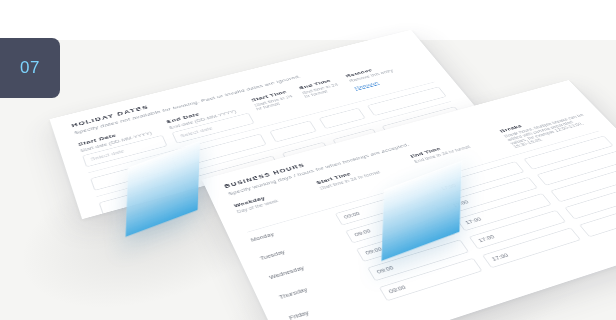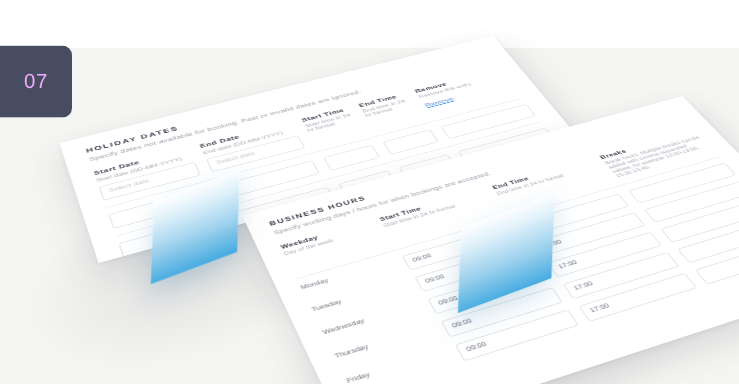--- a/index.html
+++ b/index.html
@@ -25,21 +25,21 @@
     left:210px;top:200px;width:420px;height:170px;
     background:radial-gradient(ellipse at 50% 50%, rgba(120,120,120,.13) 0%, rgba(120,120,120,0) 70%);
     transform:rotate(-19deg);
   }
 
   
   #step-badge{
     position:absolute;left:0;top:38px;width:60px;height:60px;
     background:#474c60;border-radius:0 8px 8px 0;
     display:flex;align-items:center;justify-content:center;
-    color:#f0abfc;font-size:17px;letter-spacing:.5px;font-weight:400;
+    color:#7dd3fc;font-size:17px;letter-spacing:.5px;font-weight:400;
   }
 
   
   #scene{position:absolute;left:0;top:0;width:616px;height:320px;
     perspective:1100px;perspective-origin:50% 40%;}
 
   .card{
     position:absolute;background:#ffffff;
     box-shadow:0 14px 34px rgba(60,64,80,.16), 0 2px 6px rgba(60,64,80,.07);
     transform-style:preserve-3d;

